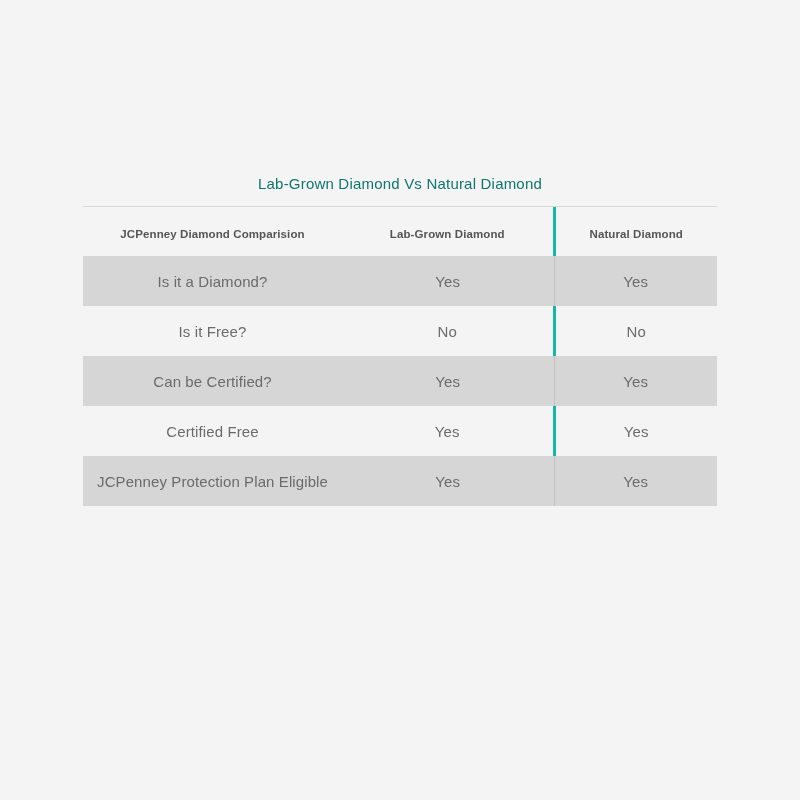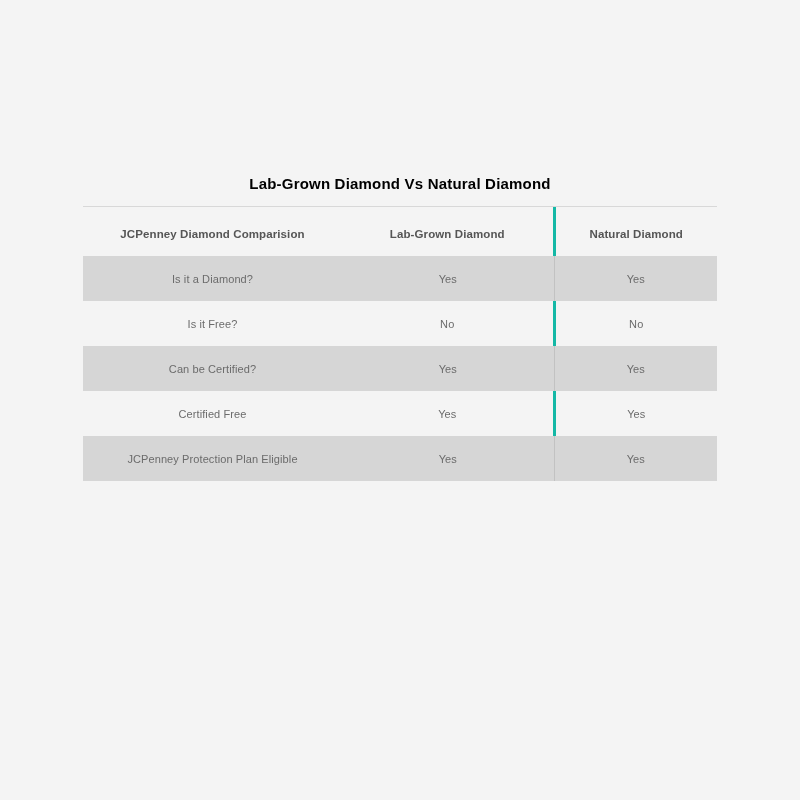--- a/index.html
+++ b/index.html
@@ -25,22 +25,22 @@
   .comparison-wrap {
     position: absolute;
     left: 83px;
     top: 175px;
     width: 634px;
   }
 
   .title {
     text-align: center;
     font-size: 15px;
-    font-weight: bold;
-    color: #000000;
+    font-weight: normal;
+    color: #0f766e;
     letter-spacing: 0.2px;
     padding-bottom: 14px;
     border-bottom: 1px solid #d8d8d8;
   }
 
   table.compare {
     width: 100%;
     border-collapse: collapse;
     table-layout: fixed;
   }
@@ -53,21 +53,21 @@
     font-size: 11.5px;
     font-weight: bold;
     color: #555;
     text-align: center;
     padding: 21px 6px 16px 6px;
     background: transparent;
     letter-spacing: 0.1px;
   }
 
   table.compare td {
-    font-size: 11px;
+    font-size: 15px;
     font-weight: normal;
     color: #6b6b6b;
     text-align: center;
     padding: 17px 6px 16px 6px;
     letter-spacing: 0.1px;
   }
 
   tr.shaded td {
     background: #d6d6d6;
   }

